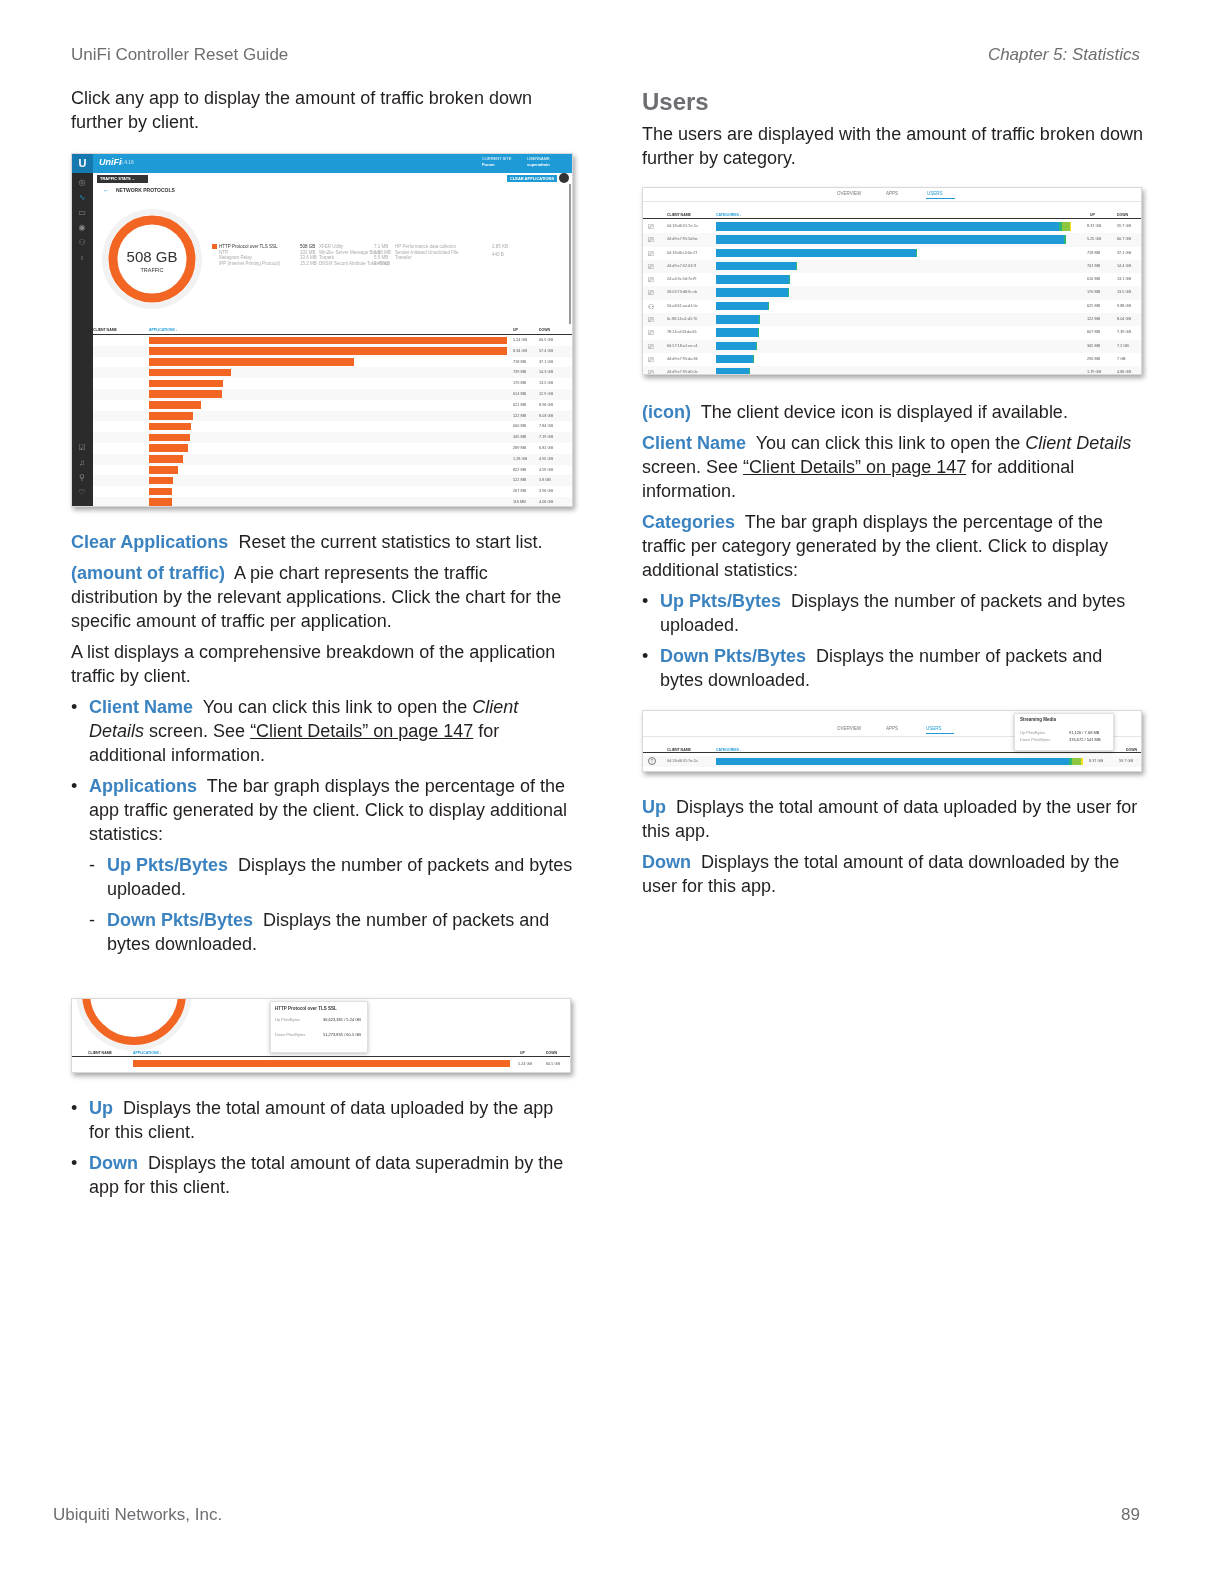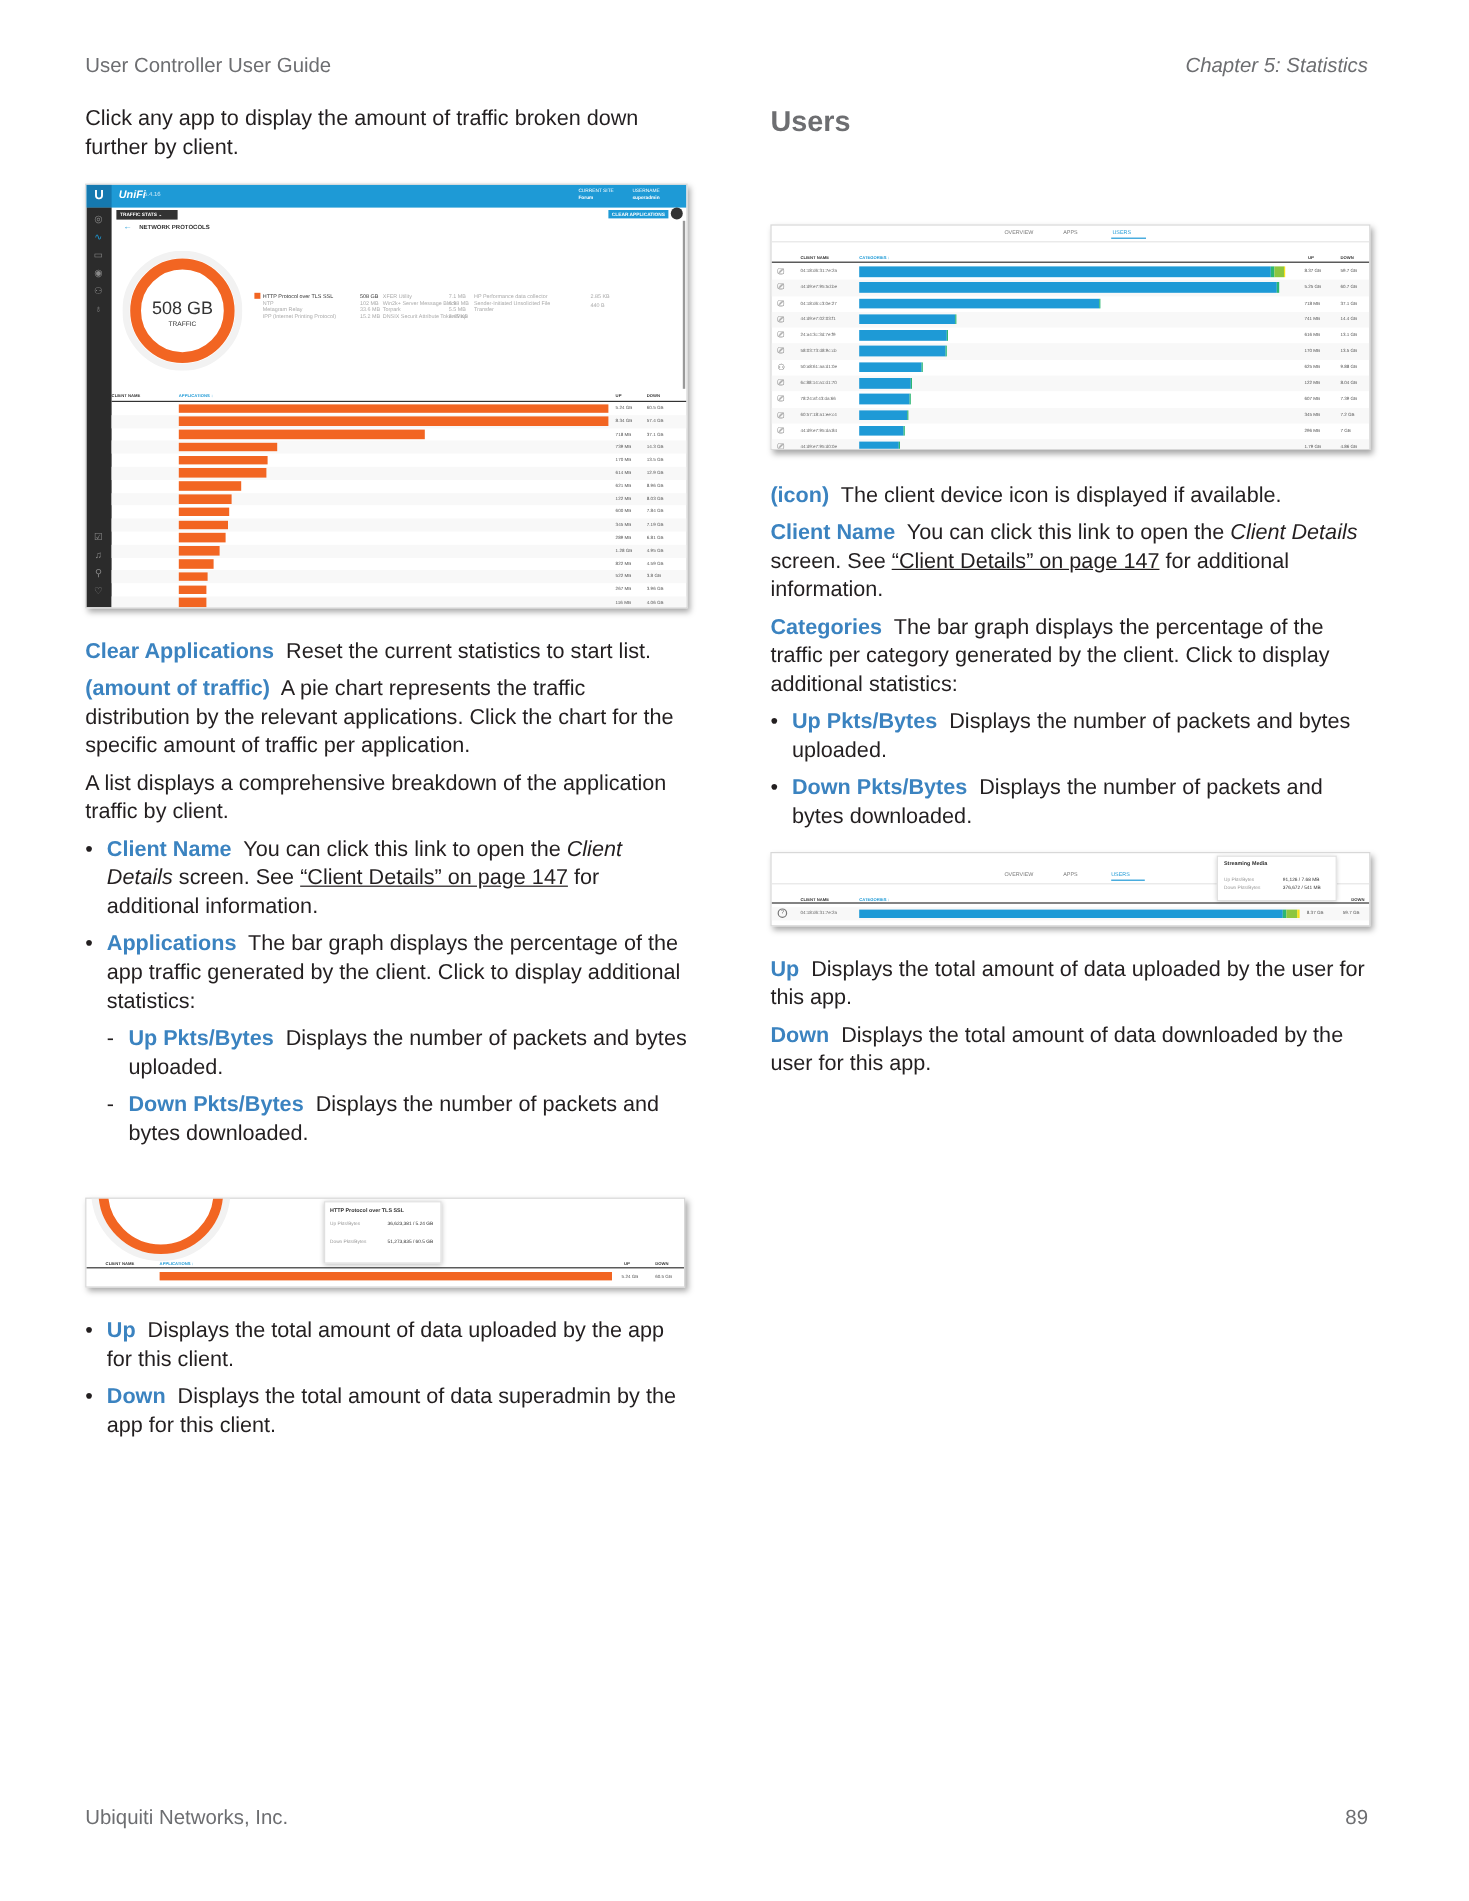--- a/index.html
+++ b/index.html
@@ -1,21 +1,21 @@
 <!DOCTYPE html>
 <html><head>
 <meta charset="utf-8">
 <style>
   html, body { margin: 0; padding: 0; background: #ffffff; }
   body { width: 1224px; height: 1584px; position: relative; font-family: "Liberation Sans", sans-serif; color: #231f20; overflow: hidden; }
   .hdr { position: absolute; top: 45px; font-size: 17px; color: #6d6e71; }
   .hdr.left { left: 71px; }
   .hdr.right { right: 84px; font-style: italic; }
   .ftr { position: absolute; top: 1505px; font-size: 17px; color: #6d6e71; }
-  .ftr.left { left: 71px; }
+  .ftr.left { left: 53px; }
   .ftr.right { right: 84px; }
   .col { position: absolute; width: 505px; font-size: 18px; line-height: 24px; }
   .col.left { left: 71px; top: 86px; }
   .col.right { left: 642px; top: 86px; }
   p { margin: 0 0 7px 0; }
   .term { color: #3b83c0; font-weight: bold; }
   .link { font-weight: normal; text-decoration: underline; }
   .h2 { font-size: 24px; font-weight: bold; color: #6d6e71; margin: 2px 0 6px 0; line-height: 28px; }
   .bul { position: relative; padding-left: 18px; margin: 0 0 7px 0; }
   .bul::before { content: "•"; position: absolute; left: 0; top: 0; color: #231f20; }
@@ -84,21 +84,21 @@
   .s3-bar { position: absolute; left: 61px; top: 61px; width: 377px; height: 7px; background: #f26522; }
   .s3-up, .s3-down { position: absolute; top: 63px; font-size: 3.8px; color: #555; }
 
   
   #shot4 { left: 642px; top: 710px; width: 498px; height: 60px; }
   .s4-row { position: absolute; left: 0; right: 0; top: 45px; height: 11px; background: #f8f8f8; }
 </style>
 </head>
 <body>
 
-<div class="hdr left">User Controller User Guide</div>
+<div class="hdr left">UniFi Controller Reset Guide</div>
 <div class="hdr right">Chapter 5: Statistics</div>
 
 <div class="col left">
   <p>Click any app to display the amount of traffic broken down further by client.</p>
 </div>
 
 <div class="shot" id="shot1">
   <div class="s1-top"></div>
   <div class="s1-logo">U</div>
   <span class="s1-brand">UniFi</span>
@@ -277,20 +277,21 @@
   <span class="s3-down" style="left:474px">60.5 GB</span>
 </div>
 
 <div class="col left" style="top:1096px">
   <div class="bul"><span class="term">Up</span>&nbsp; <span>Displays the total amount of data uploaded by the app for this client.</span></div>
   <div class="bul"><span class="term">Down</span>&nbsp; <span>Displays the total amount of data superadmin by the app for this client.</span></div>
 </div>
 
 <div class="col right">
   <div class="h2">Users</div>
+  <p>The users are displayed with the amount of traffic broken down further by category.</p>
 </div>
 
 <div class="shot" id="shot2">
   <div class="tabs">
     <span class="tab" style="left:194px">OVERVIEW</span>
     <span class="tab" style="left:243px">APPS</span>
     <span class="tab active" style="left:283px;padding-left:1px;padding-right:12px">USERS</span>
   </div>
   <div class="u-thead">
     <span style="left:24px">CLIENT NAME</span>

